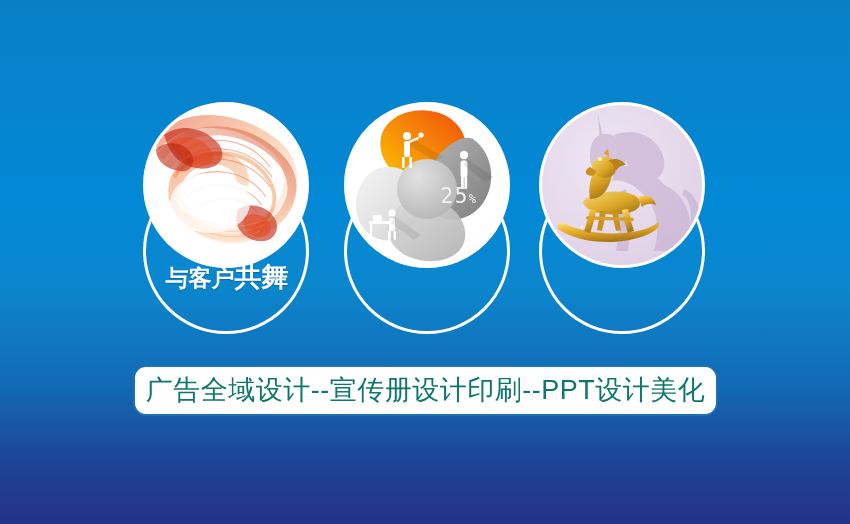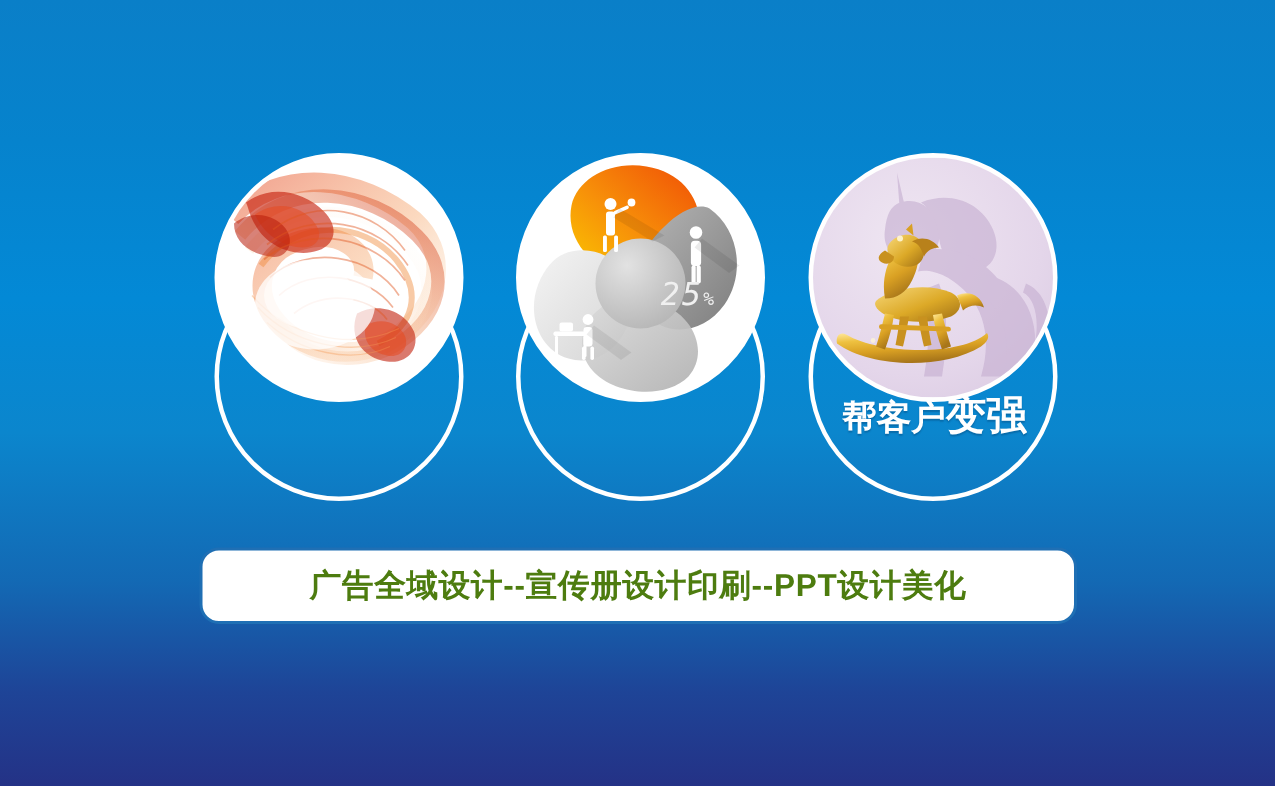--- a/index.html
+++ b/index.html
@@ -49,21 +49,20 @@
     position: absolute;
     left: 11px;
     top: 6px;
     width: 166px;
     height: 166px;
     border-radius: 50%;
     overflow: hidden;
     box-sizing: border-box;
     border: 3px solid #ffffff;
     background: #ffffff;
-    font-style: italic;
   }
   .photo svg { display: block; width: 100%; height: 100%; }
 
   
   .circle-label {
     position: absolute;
     left: 0;
     top: 168px;
     width: 190px;
     text-align: center;
@@ -89,23 +88,23 @@
     height: 51px;
     border-radius: 13px;
     background: #ffffff;
     border: 2px solid #1f6fb4;
     box-sizing: border-box;
     display: flex;
     align-items: center;
     justify-content: center;
   }
   #banner-text {
-    color: #4d7c0f;
-    font-size: 21px;
-    font-weight: bold;
+    color: #0f766e;
+    font-size: 27px;
+    font-weight: normal;
     letter-spacing: 0.5px;
     white-space: nowrap;
     line-height: 1;
   }
 
   .pct-label {
     font-family: "DejaVu Sans Mono", monospace;
   }
 </style>
 </head>
@@ -161,20 +160,23 @@
           <path d="M22,92 C44,118 86,130 120,114"></path>
           <path d="M26,100 C48,124 88,134 118,120"></path>
           <path d="M32,110 C54,130 88,138 114,126"></path>
         </g>
 
         <ellipse cx="64" cy="98" rx="40" ry="30" fill="#ffffff" opacity="0.75"></ellipse>
         <ellipse cx="60" cy="92" rx="30" ry="22" fill="#ffffff" opacity="0.55"></ellipse>
       </svg>
     </div>
 
+    <div class="circle-label">
+      <span>与客户</span><span class="accent">共舞</span>
+    </div>
   </div>
 
   <div class="circle-group" style="left:333px; top:96px;">
 
     <div class="ring"></div>
 
     <div class="photo">
       <svg viewBox="0 0 160 160" xmlns="http://www.w3.org/2000/svg" aria-hidden="true">
         <defs>
           <linearGradient id="g-or" x1="0" y1="1" x2="1" y2="0">
@@ -319,22 +321,19 @@
           <rect x="44" y="112" width="48" height="3.2" rx="1.6" fill="#d9a023" transform="rotate(2 68 113)"></rect>
 
           <path d="M96,92 C104,88 112,92 114,100 C110,98 104,98 100,102 Z" fill="url(#gold)"></path>
 
           <circle cx="58" cy="54" r="2" fill="#fff6d6" opacity="0.9"></circle>
           <circle cx="40" cy="122" r="1.6" fill="#fff6d6" opacity="0.75"></circle>
         </g>
       </svg>
     </div>
 
-    <div class="circle-label">
-      <span>帮客户</span><span class="accent">变强</span>
-    </div>
   </div>
 
   <div id="banner">
     <span id="banner-text">广告全域设计--宣传册设计印刷--PPT设计美化</span>
   </div>
 
 </div>
 
 </body></html>

